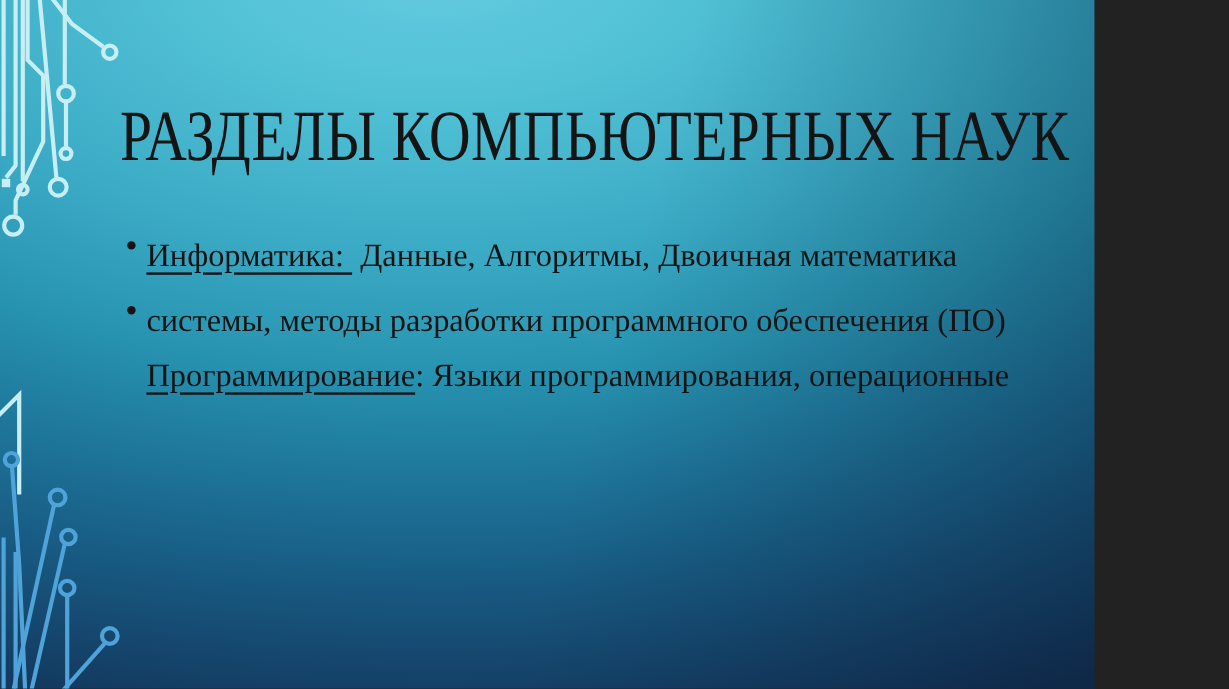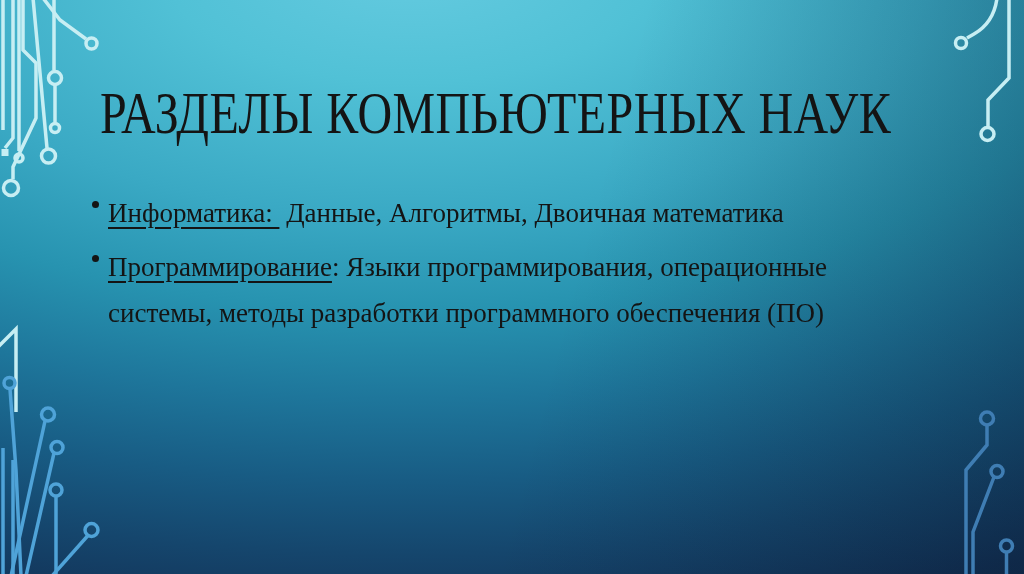--- a/index.html
+++ b/index.html
@@ -4,21 +4,21 @@
 <style>
   :root{
     --text-color:#141414;
     --trace-light:#c7eef3;
     --trace-blue-left:#4fa3d8;
     --trace-blue-right:#3f7db3;
   }
   html,body{margin:0;padding:0;background:#222;}
   .slide{
     position:relative;
-    width:1024px;height:574px;
+    width:912px;height:574px;
     overflow:hidden;
     font-family:"Liberation Serif", serif;
     background:
       linear-gradient(105deg, rgba(8,20,40,0) 55%, rgba(8,20,40,0.30) 100%),
       radial-gradient(150% 128% at 40% -6%,
         #65cbe0 0%, #51c1d6 16%, #3aa9c4 34%, #2793b0 47%,
         #1e769b 59%, #185c84 70%, #15466d 80%, #123257 90%, #0f2845 100%);
   }
   svg.circuits{position:absolute;inset:0;pointer-events:none;}
   .tl{stroke:var(--trace-light);fill:none;stroke-width:3.5;}
@@ -26,21 +26,21 @@
   .bl{stroke:var(--trace-blue-left);fill:none;stroke-width:3.5;}
   .br{stroke:var(--trace-blue-right);fill:none;stroke-width:3.5;}
   .title{
     position:absolute;left:100px;top:82px;
     font-size:60px;line-height:62px;color:var(--text-color);
     white-space:nowrap;
     transform:scaleX(0.80);transform-origin:left center;
     letter-spacing:0.5px;
   }
   ul.bullets{
-    position:absolute;left:92px;top:190px;width:820px;
+    position:absolute;left:106px;top:190px;width:820px;
     margin:0;padding:0;list-style:none;
     font-size:27px;line-height:46px;color:var(--text-color);
   }
   ul.bullets li{position:relative;padding-left:16px;margin:0 0 8px 0;}
   ul.bullets .dot{
     position:absolute;left:0;top:11px;width:7px;height:7px;border-radius:50%;
     background:var(--text-color);
   }
   .line{white-space:nowrap;}
   .u{text-decoration:underline;text-decoration-thickness:2px;text-underline-offset:5px;}
@@ -105,18 +105,18 @@
 
   <div class="title">РАЗДЕЛЫ КОМПЬЮТЕРНЫХ НАУК</div>
 
   <ul class="bullets">
       <li>
         <span class="dot"></span>
         <div class="line"><span class="u">Информатика: </span><span>&nbsp;Данные, Алгоритмы, Двоичная математика</span></div>
       </li>
       <li>
         <span class="dot"></span>
+        <div class="line"><span>системы, методы разработки программного обеспечения (ПО)</span></div>
         <div class="line"><span class="u">Программирование</span><span>: Языки программирования, операционные</span></div>
-        <div class="line"><span>системы, методы разработки программного обеспечения (ПО)</span></div>
       </li>
     </ul>
 
 </div>
 
 </body></html>

